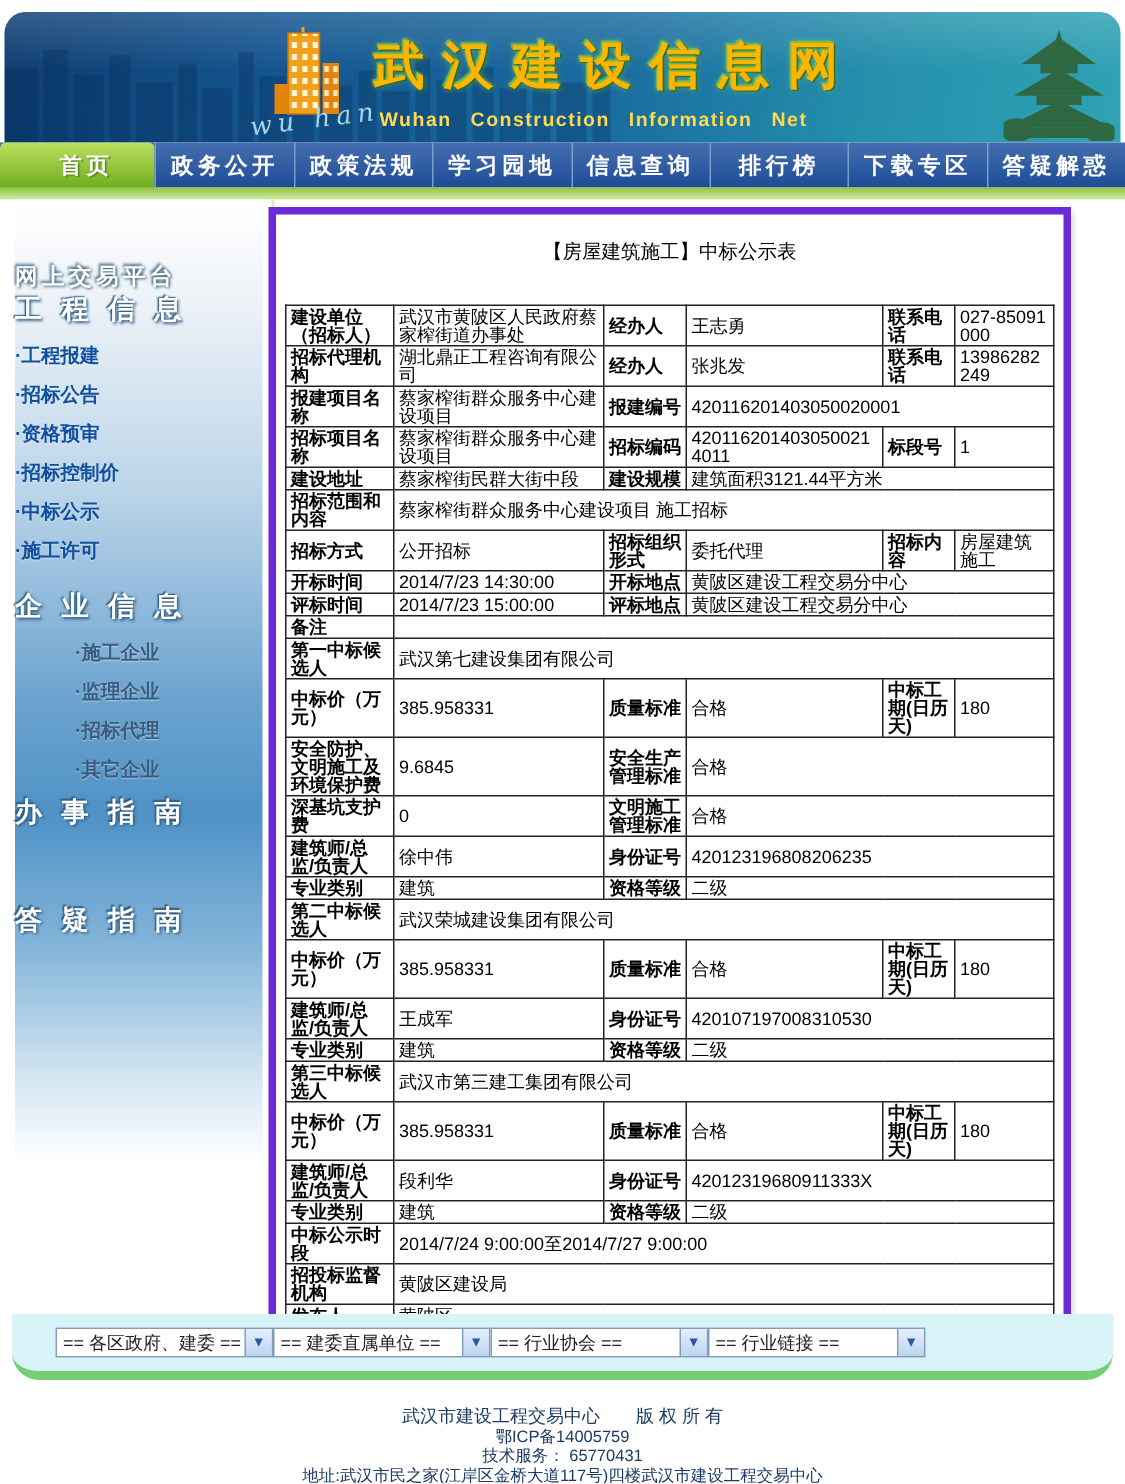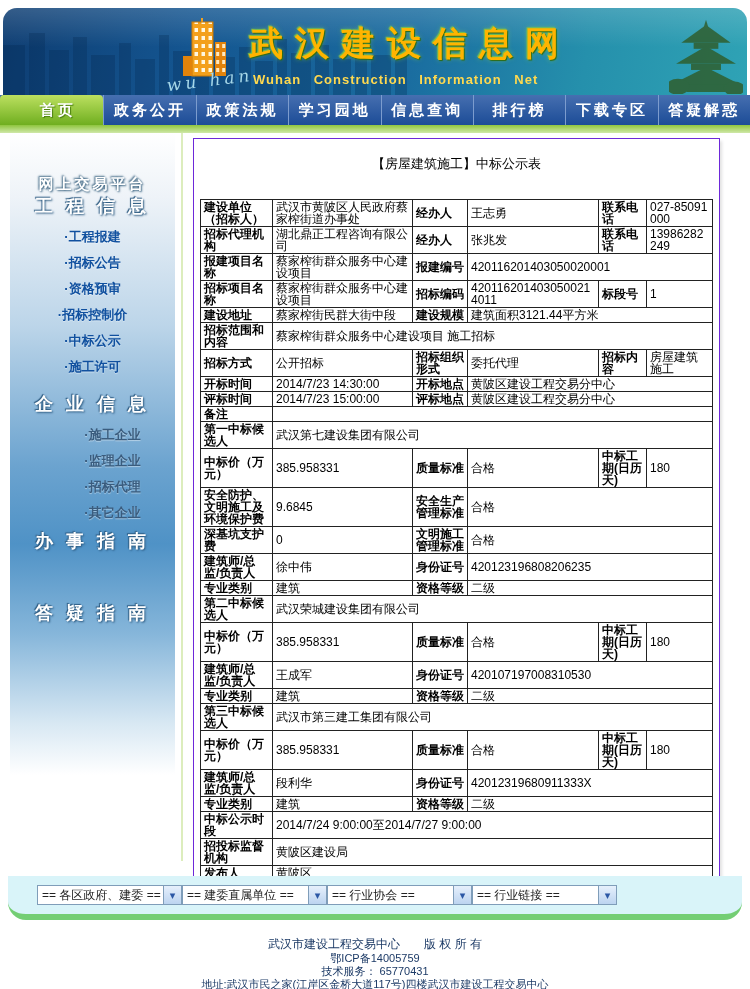--- a/index.html
+++ b/index.html
@@ -31,33 +31,33 @@
     font-weight:bold;font-size:15px;letter-spacing:3px;cursor:pointer;white-space:nowrap;}
   .tab + .tab{border-left:1px solid #7c9cce;}
   .tab.active{background:linear-gradient(#bce060,#6fae1f);border-radius:4px 4px 0 0;
     border-left:none;text-shadow:1px 1px 1px #4a7d10;padding-left:12px;}
   .green-strip{position:absolute;left:0;top:125px;width:750px;height:8px;
     background:linear-gradient(#8fc53e,#cfe8a8);}
   .divider-line{position:absolute;left:181px;top:133px;width:2px;height:728px;background:#dcedbd;}
 
   
   .sidebar{position:absolute;left:10px;top:133px;width:165px;height:642px;
-    text-align:center;box-sizing:border-box;padding-top:42px;
+    text-align:left;box-sizing:border-box;padding-top:42px;
     background:linear-gradient(180deg,#ffffff 0%,#eef3f8 10%,#bcd5e9 30%,#6ba3cf 52%,#4f92c6 64%,#86b6da 78%,#d8e8f3 92%,#ffffff 100%);}
   .sb-platform{font-size:15px;font-weight:bold;color:#fff;letter-spacing:3px;
     text-shadow:1px 1px 2px #38617f,-1px -1px 2px #38617f;}
   .sb-head{font-size:18px;font-weight:bold;color:#fff;letter-spacing:4px;margin-bottom:6px;
     cursor:pointer;text-shadow:1px 1px 2px #2c5a80,-1px -1px 1px #2c5a80;}
   .sb-item{font-size:13px;font-weight:bold;color:#10509f;line-height:26px;cursor:pointer;
     text-shadow:0 1px 1px rgba(255,255,255,.45);}
   .sb-item.muted{color:#3a5c7e;padding-left:40px;}
 
   
-  .panel{position:absolute;left:193px;top:138px;width:525px;background:#fff;
-    border:1px solid #6d28d9;box-shadow:2px 3px 3px rgba(0,0,0,.12);padding-bottom:0;}
+  .panel{position:absolute;left:179px;top:138px;width:525px;background:#fff;
+    border:5px solid #6d28d9;box-shadow:2px 3px 3px rgba(0,0,0,.12);padding-bottom:0;}
   .table-title{text-align:center;font-size:13px;color:#000;padding:16px 0 10px;}
   table.bid{border-collapse:collapse;margin:16px auto;width:512px;table-layout:fixed;}
   table.bid td{border:1px solid #222;font-size:12px;line-height:12px;padding:1px 3px;
     vertical-align:middle;color:#000;word-break:break-all;}
   table.bid td.lb{font-weight:bold;}
 
   
   .band{position:absolute;left:8px;top:876px;width:734px;height:44px;box-sizing:border-box;
     background:#d9f4f9;border-bottom:6px solid #74ce74;border-radius:0 0 18px 18px;
     display:flex;align-items:center;padding-left:29px;}

